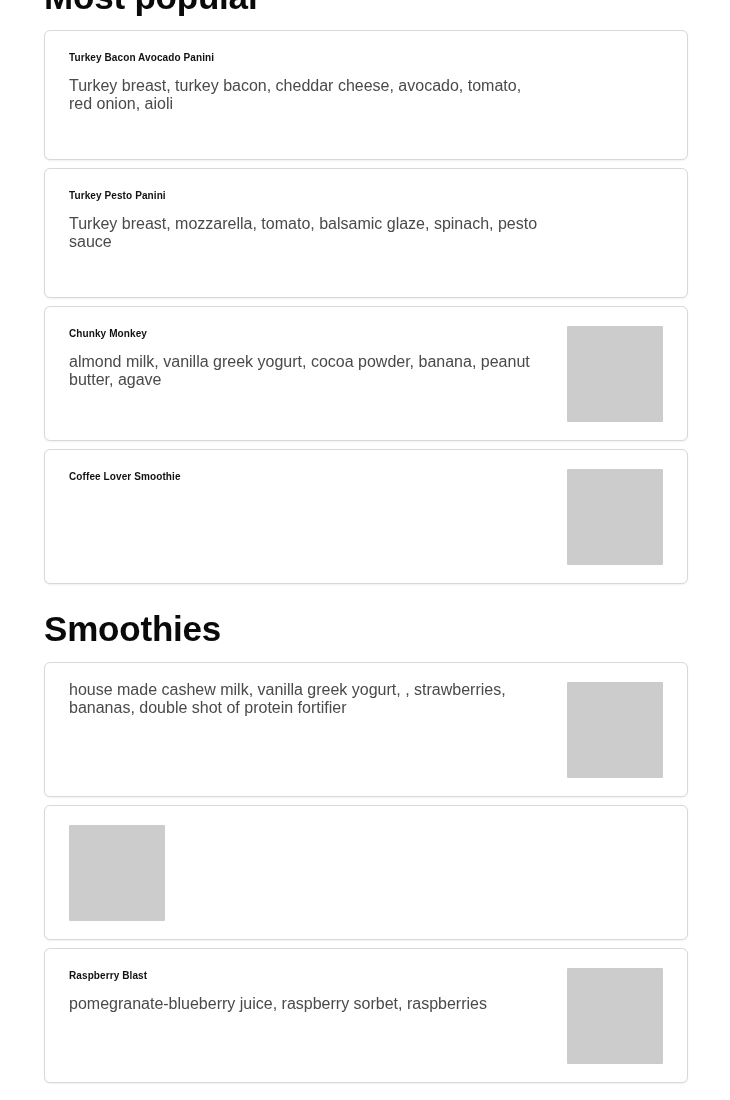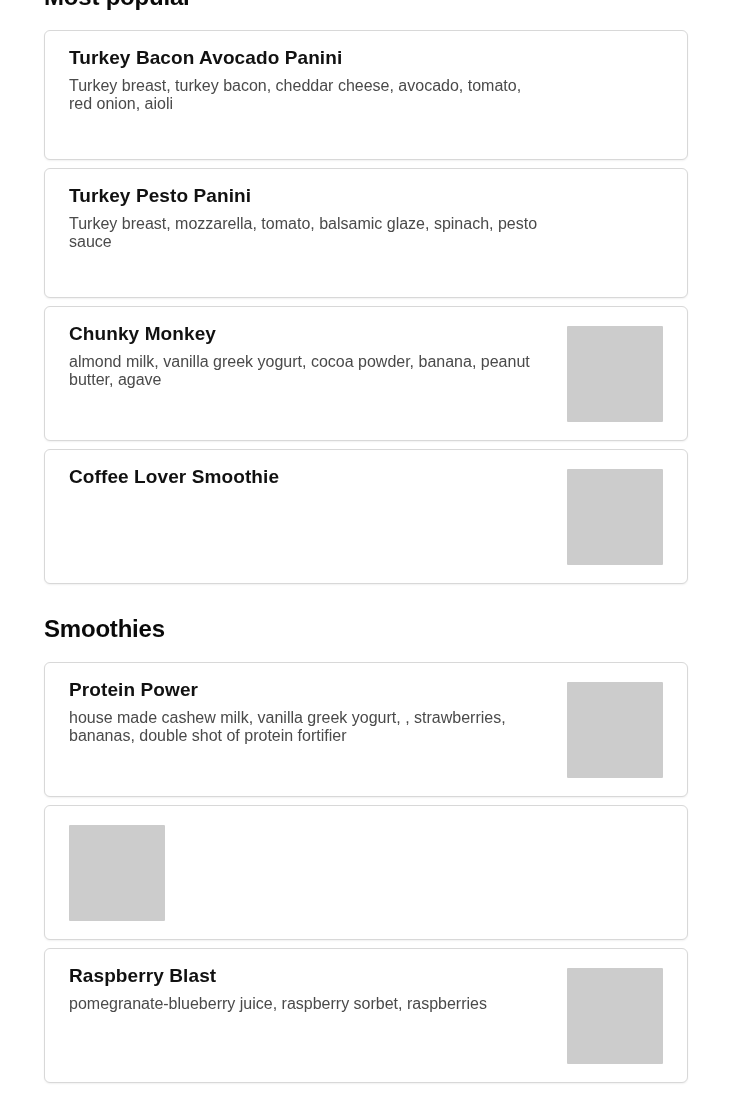--- a/index.html
+++ b/index.html
@@ -34,21 +34,21 @@
   
   .section {
     margin: 0;
     padding: 0;
   }
   .section + .section {
     margin-top: 28px;
   }
 
   .section-title {
-    font-size: 24px;
+    font-size: 35px;
     line-height: 34px;
     font-weight: 700;
     color: #0a0a0a;
     letter-spacing: -0.2px;
     margin: 0 0 16px 0;
     padding: 0;
   }
 
   .section-title.is-clipped-top {
     margin-top: 0;
@@ -75,21 +75,21 @@
     margin-top: 8px;
   }
 
   .card-body {
     flex: 1 1 auto;
     min-width: 0;
     padding-right: 16px;
   }
 
   .item-title {
-    font-size: 19px;
+    font-size: 10px;
     line-height: 18px;
     font-weight: 700;
     color: #111111;
     margin: 0 0 10px 0;
     letter-spacing: 0.1px;
   }
 
   .item-desc {
     font-size: 16px;
     line-height: 18px;
@@ -149,21 +149,20 @@
         </div>
         <div class="card-thumb"></div>
       </div>
     </section>
 
     <section class="section">
       <h2 class="section-title">Smoothies</h2>
 
       <div class="card">
         <div class="card-body">
-          <div class="item-title">Protein Power</div>
           <div class="item-desc">house made cashew milk, vanilla greek yogurt, , strawberries, bananas, double shot of protein fortifier</div>
         </div>
         <div class="card-thumb"></div>
       </div>
 
       <div class="card">
         <div class="card-thumb"></div>
       </div>
 
       <div class="card">

